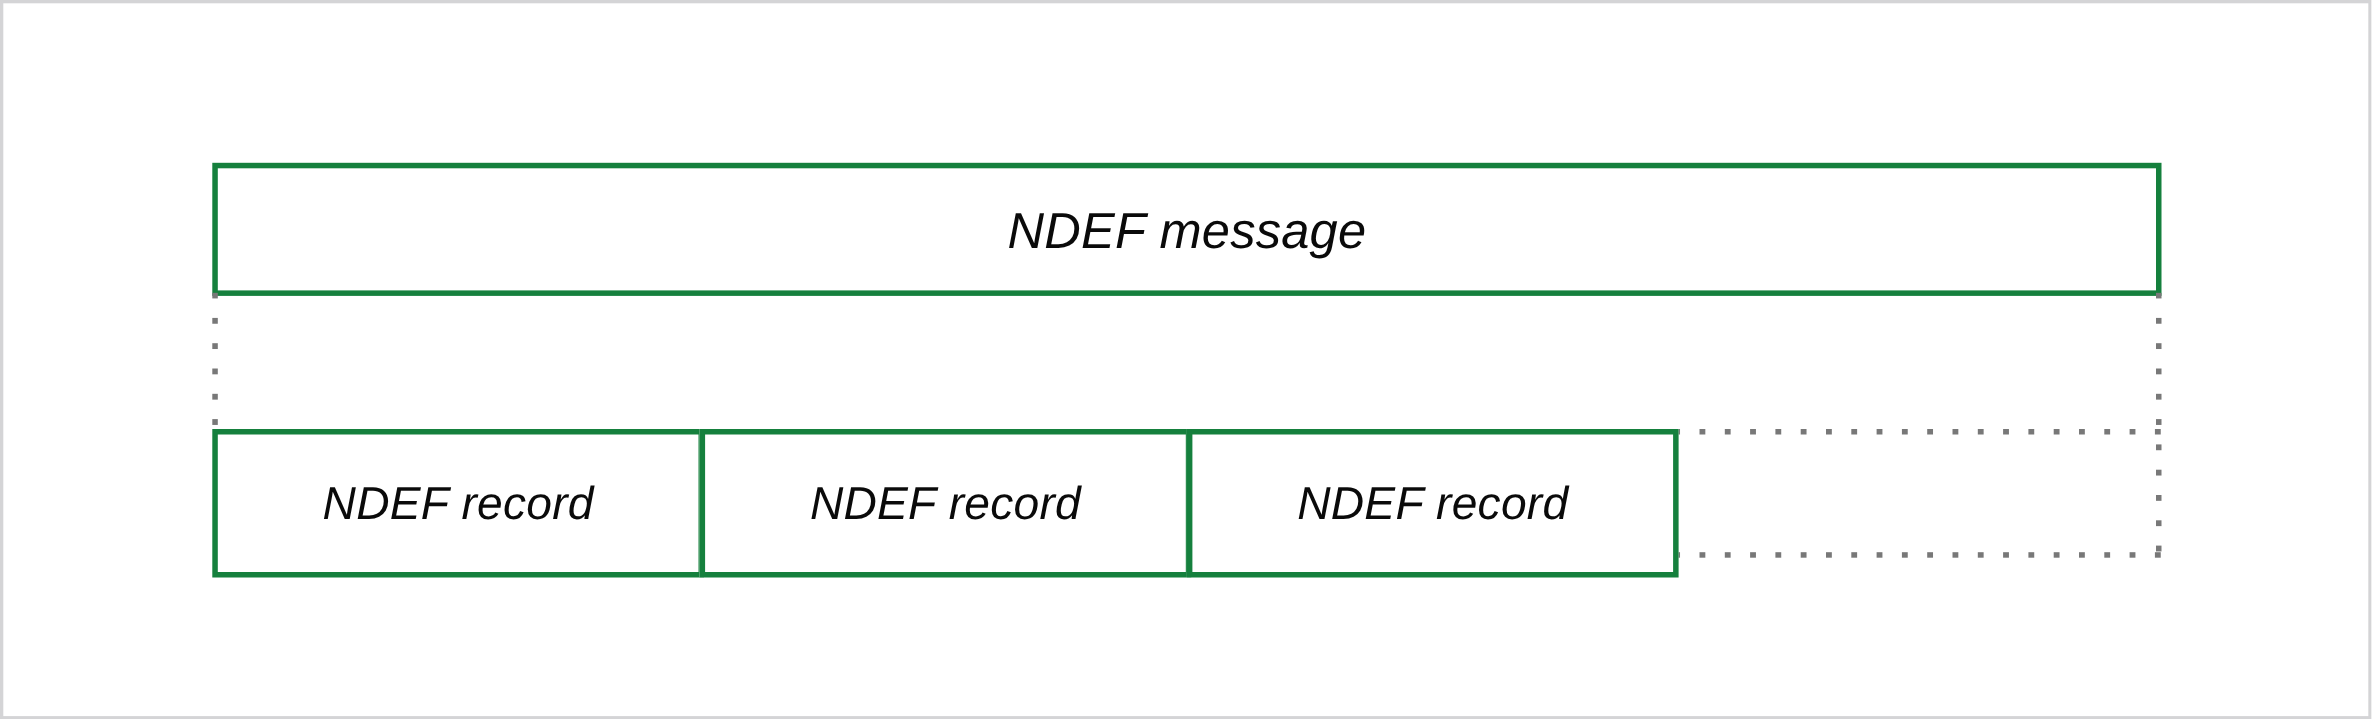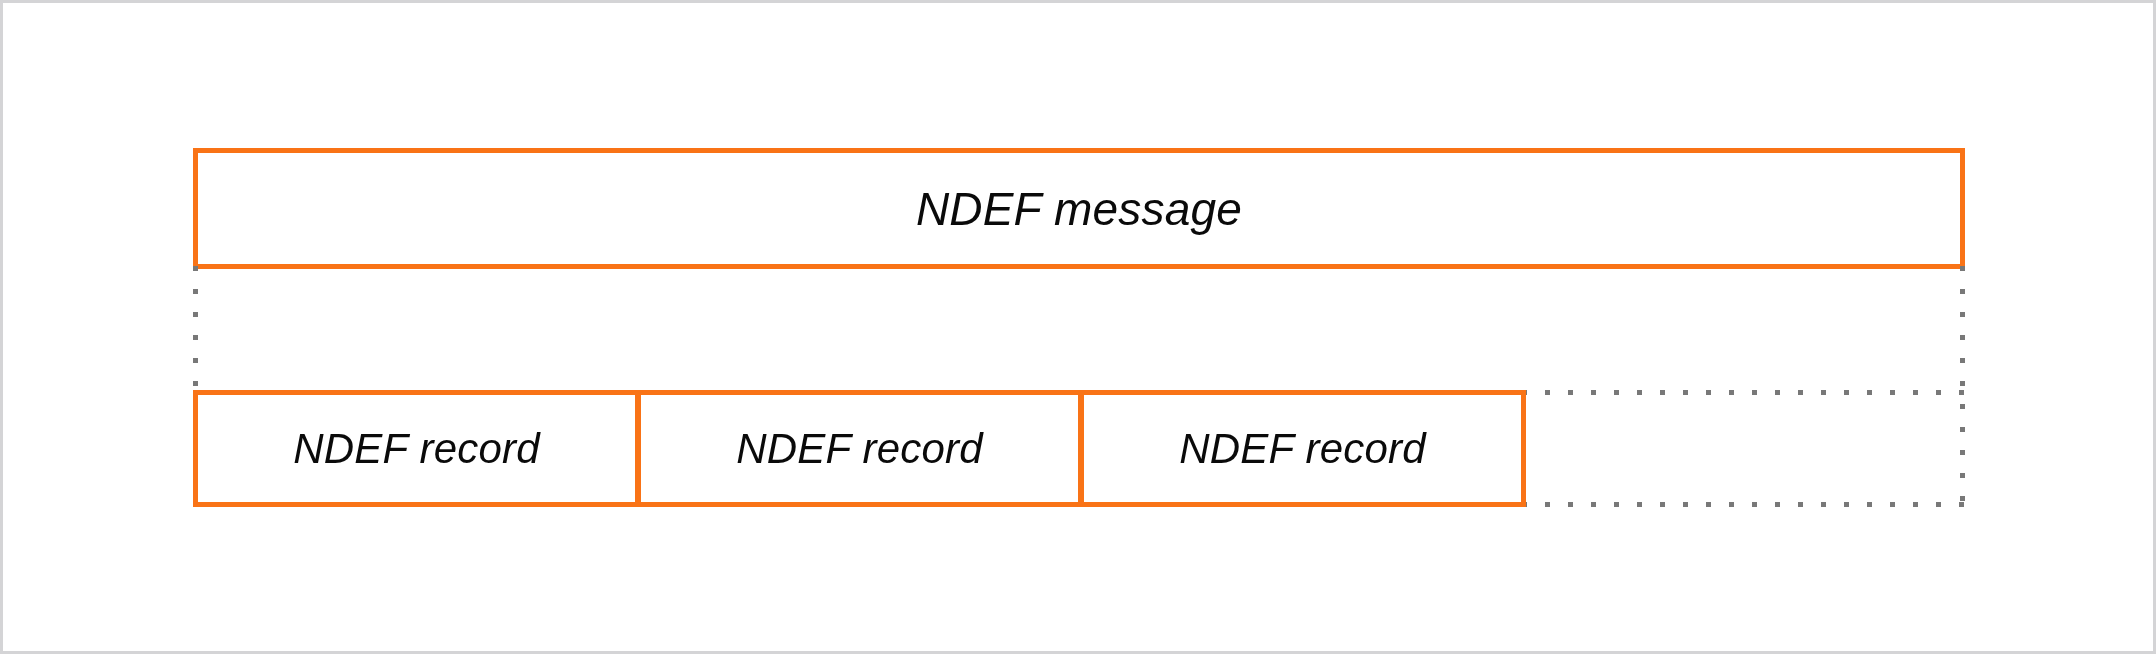--- a/index.html
+++ b/index.html
@@ -26,21 +26,21 @@
     top: 0;
     width: 100%;
     height: 100%;
   }
 
   
   .box {
     position: absolute;
     box-sizing: border-box;
     background: #ffffff;
-    border: 5px solid #f97316;
+    border: 5px solid #15803d;
     display: flex;
     align-items: center;
     justify-content: center;
   }
 
   .box-label {
     font-style: italic;
     color: #0a0a0a;
     white-space: nowrap;
     letter-spacing: 0.2px;
@@ -53,21 +53,21 @@
     width: 1772px;
     height: 121px;
   }
   .message-box .box-label {
     font-size: 46px;
   }
 
   
   .record-box {
     top: 387px;
-    height: 117px;
+    height: 135px;
   }
   .record-box .box-label {
     font-size: 42px;
   }
 
   .record-1 { left: 190px;  width: 447px; }
   .record-2 { left: 633px;  width: 447px; }
   .record-3 { left: 1076px; width: 447px; }
 
   

